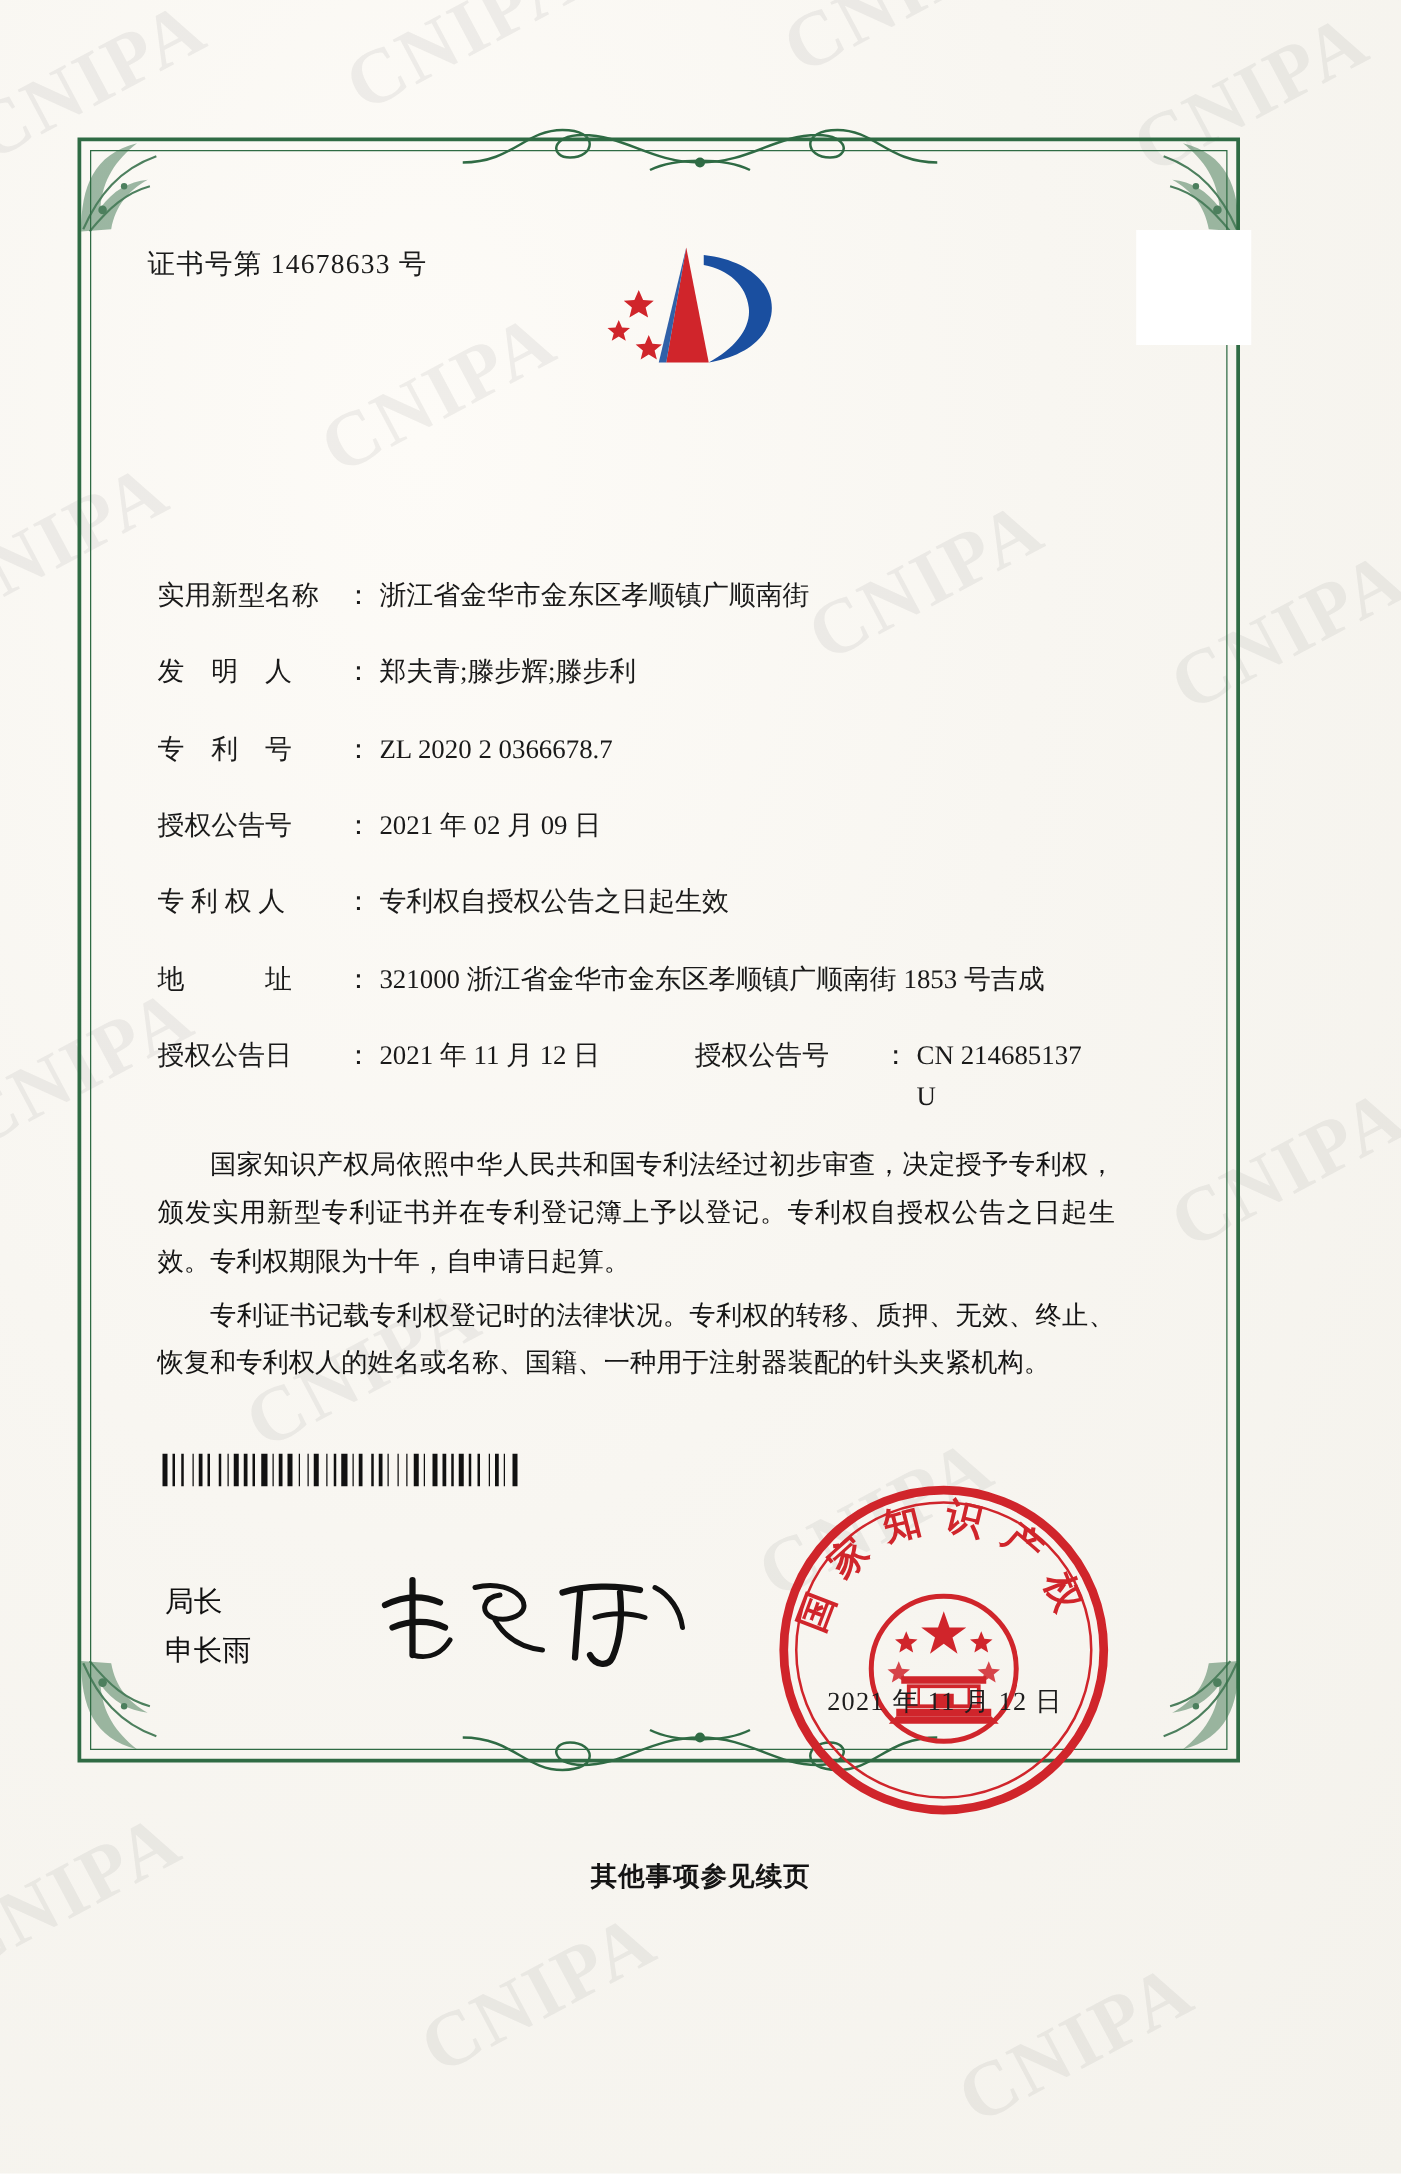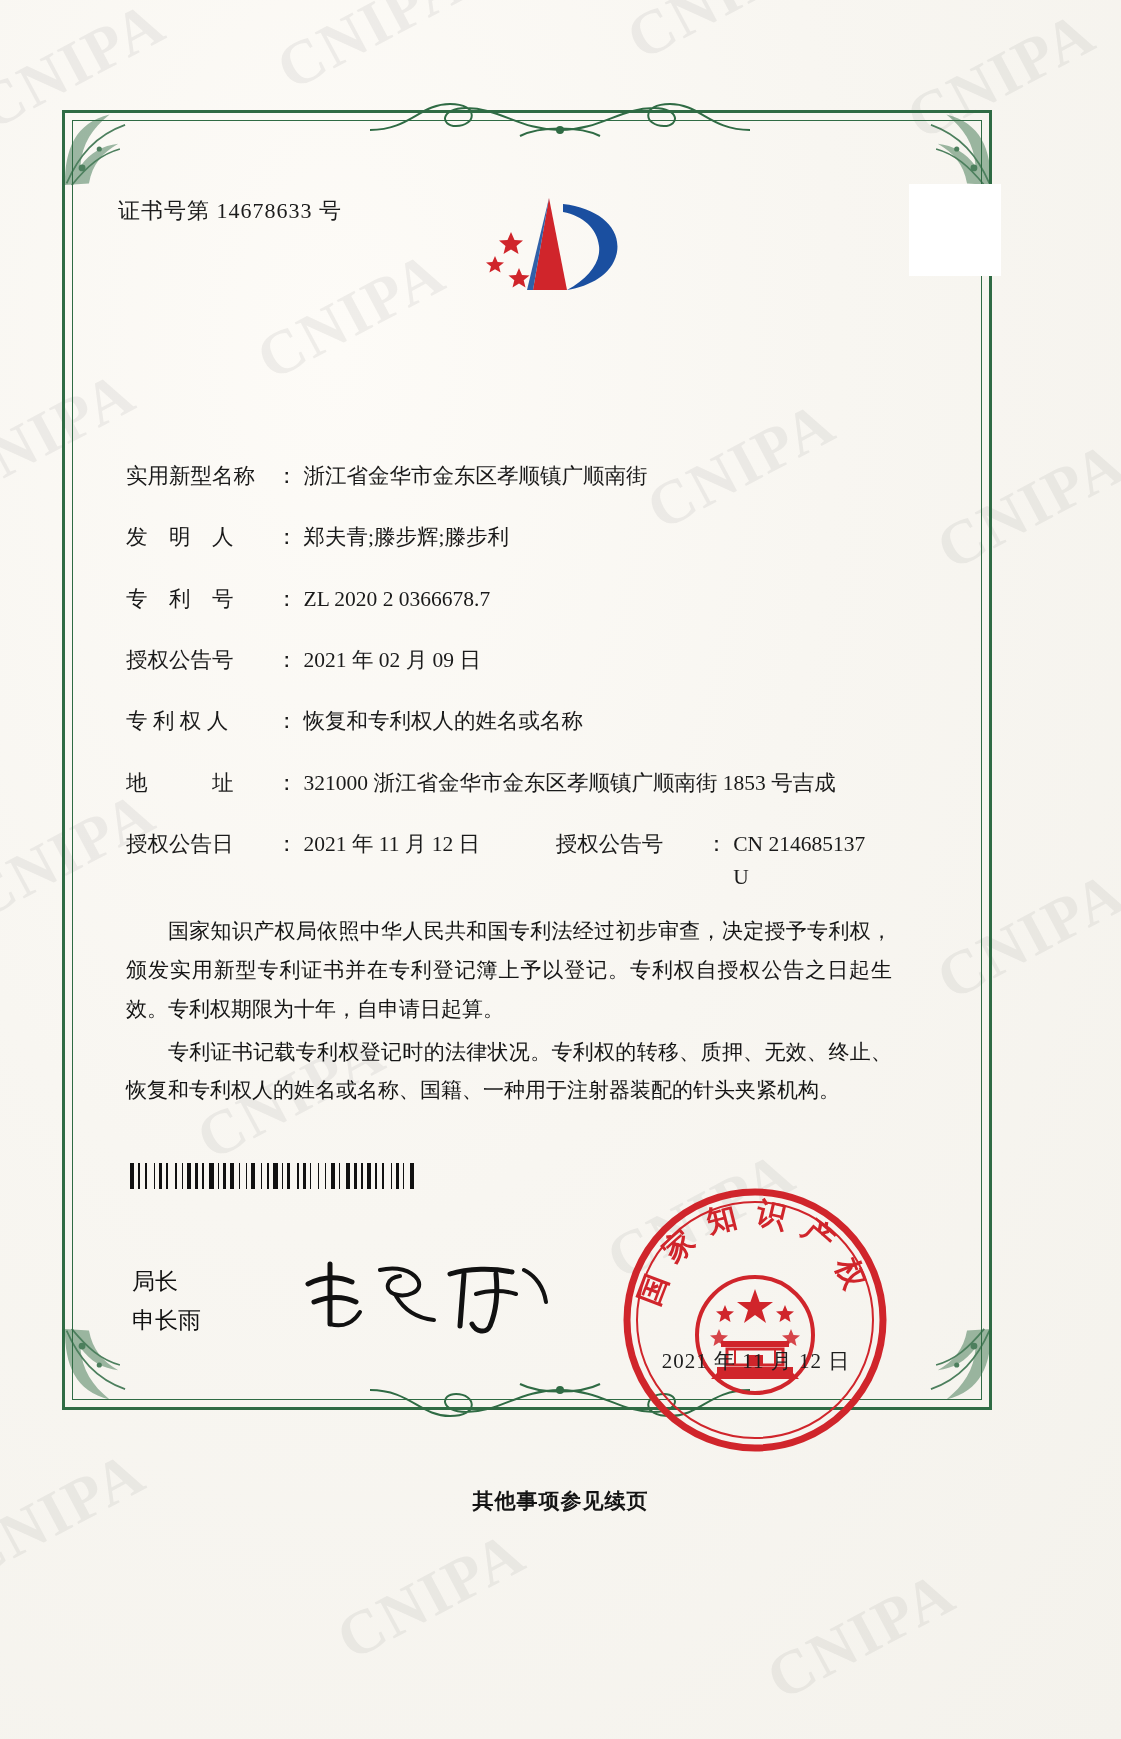--- a/index.html
+++ b/index.html
@@ -398,21 +398,21 @@
 
     <div class="field-row">
       <div class="field-label">授权公告号</div>
       <div class="field-colon">：</div>
       <div class="field-value">2021 年 02 月 09 日</div>
     </div>
 
     <div class="field-row">
       <div class="field-label">专 利 权 人</div>
       <div class="field-colon">：</div>
-      <div class="field-value">恢复和专利权人的姓名或名称</div>
+      <div class="field-value">专利权自授权公告之日起生效</div>
     </div>
 
     <div class="field-row">
       <div class="field-label">地　　　址</div>
       <div class="field-colon">：</div>
       <div class="field-value">
         <span>321000 浙江省金华市金东区孝顺镇广顺南街 1853 号吉成</span>
       </div>
     </div>
 

